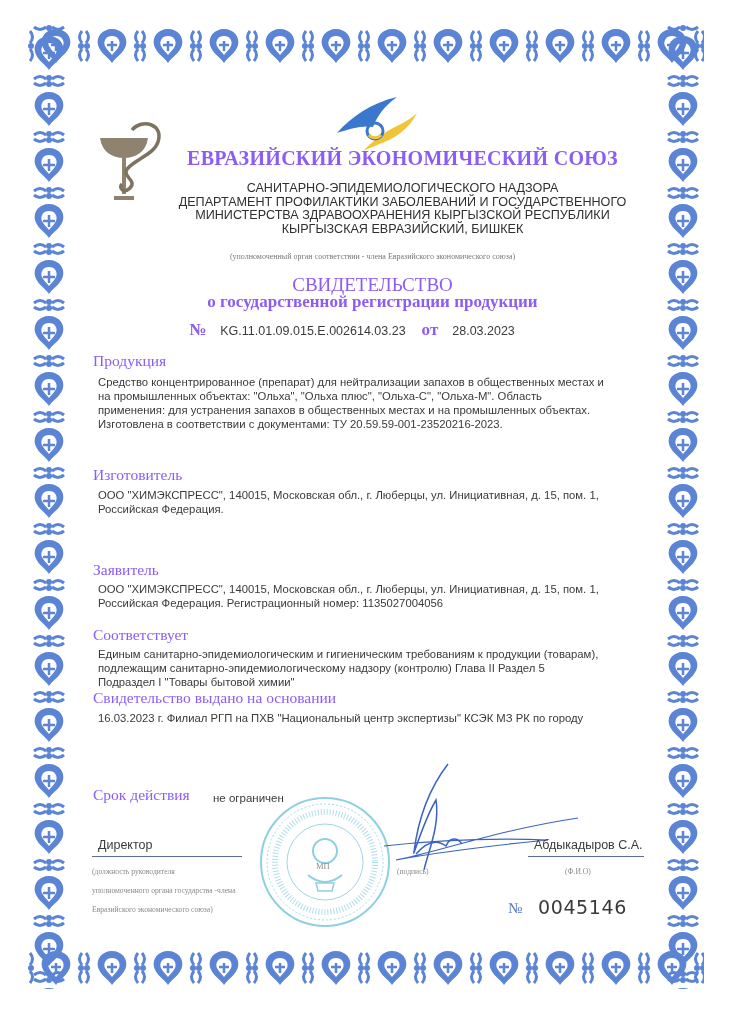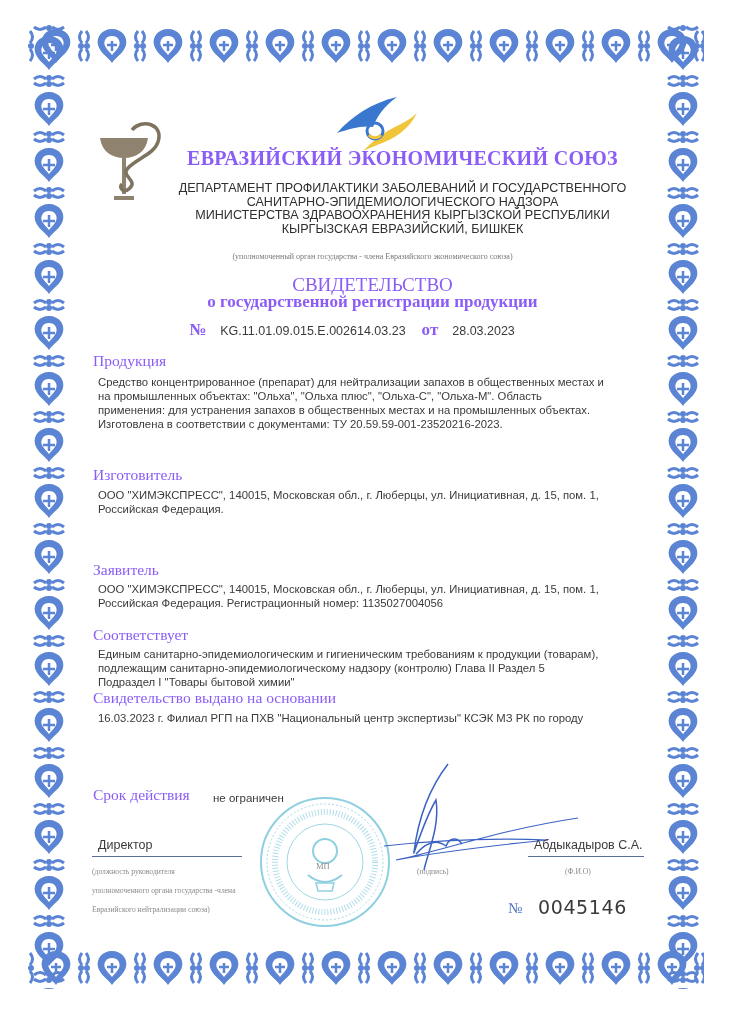--- a/index.html
+++ b/index.html
@@ -103,26 +103,26 @@
   <svg viewBox="0 0 70 88" width="70" height="88">
     <path d="M2 20 L50 20 C48 34 38 40 26 40 C14 40 4 34 2 20 Z" fill="#8f8370"></path>
     <path d="M26 40 L26 76 M16 80 L36 80" stroke="#8f8370" stroke-width="4" fill="none"></path>
     <path d="M34 12 C44 0 66 6 60 24 C56 36 40 40 30 50 C22 58 40 62 32 70 C26 76 20 70 24 66" stroke="#7d735f" stroke-width="3.5" fill="none"></path>
   </svg>
 </div>
 
 <div class="abs union-title serif blue">ЕВРАЗИЙСКИЙ ЭКОНОМИЧЕСКИЙ  СОЮЗ</div>
 
 <div class="abs dept">
+  <div>САНИТАРНО-ЭПИДЕМИОЛОГИЧЕСКОГО НАДЗОРА</div>
   <div>ДЕПАРТАМЕНТ ПРОФИЛАКТИКИ ЗАБОЛЕВАНИЙ И ГОСУДАРСТВЕННОГО</div>
-  <div>САНИТАРНО-ЭПИДЕМИОЛОГИЧЕСКОГО НАДЗОРА</div>
   <div>МИНИСТЕРСТВА ЗДРАВООХРАНЕНИЯ КЫРГЫЗСКОЙ РЕСПУБЛИКИ</div>
   <div>КЫРГЫЗСКАЯ ЕВРАЗИЙСКИЙ, БИШКЕК</div>
 </div>
-<div class="abs authorized-note serif">(уполномоченный орган государства - члена Евразийского экономического союза)</div>
+<div class="abs authorized-note serif">(уполномоченный орган соответствии - члена Евразийского экономического союза)</div>
 
 <div class="abs cert-title serif blue">СВИДЕТЕЛЬСТВО</div>
 <div class="abs cert-subtitle serif blue">о государственной регистрации продукции</div>
 <div class="abs cert-number-row">
   <span class="no-sign blue">№</span><span>KG.11.01.09.015.E.002614.03.23</span><span class="ot blue">от</span><span>28.03.2023</span>
 </div>
 
 <div class="abs section-h serif blue" style="top:352px">Продукция</div>
 <div class="abs section-body" style="top:375px">
   <div>Средство концентрированное (препарат) для нейтрализации запахов в общественных местах и</div>
@@ -177,22 +177,22 @@
     <path d="M88 94 C100 80 110 80 118 86 C122 76 130 78 134 84" stroke="#3c63c4" stroke-width="1.5" fill="none"></path>
     <path d="M56 86 C110 80 170 78 220 80 C160 86 100 94 68 100 C110 92 170 70 250 58" stroke="#3c63c4" stroke-width="1.2" fill="none"></path>
   </svg>
 </div>
 
 <div class="abs sig-label" style="left:98px; top:838px;">Директор</div>
 <div class="abs line" style="left:92px; top:856px; width:150px;"></div>
 <div class="abs small-note" style="left:92px; top:862px;">
   <div>(должность руководителя</div>
   <div>уполномоченного органа государства -члена</div>
-  <div>Евразийского нейтрализации союза)</div>
+  <div>Евразийского экономического союза)</div>
 </div>
-<div class="abs small-note" style="left:417px; top:862px;">(подпись)</div>
+<div class="abs small-note" style="left:397px; top:862px;">(подпись)</div>
 
 <div class="abs sig-label" style="left:534px; top:838px;">Абдыкадыров С.А.</div>
 <div class="abs line" style="left:528px; top:856px; width:116px;"></div>
 <div class="abs small-note" style="left:565px; top:862px;">(Ф.И.О)</div>
 
 <div class="abs serial-no">№</div>
 <div class="abs serial-val">0045146</div>
 
 </body></html>

